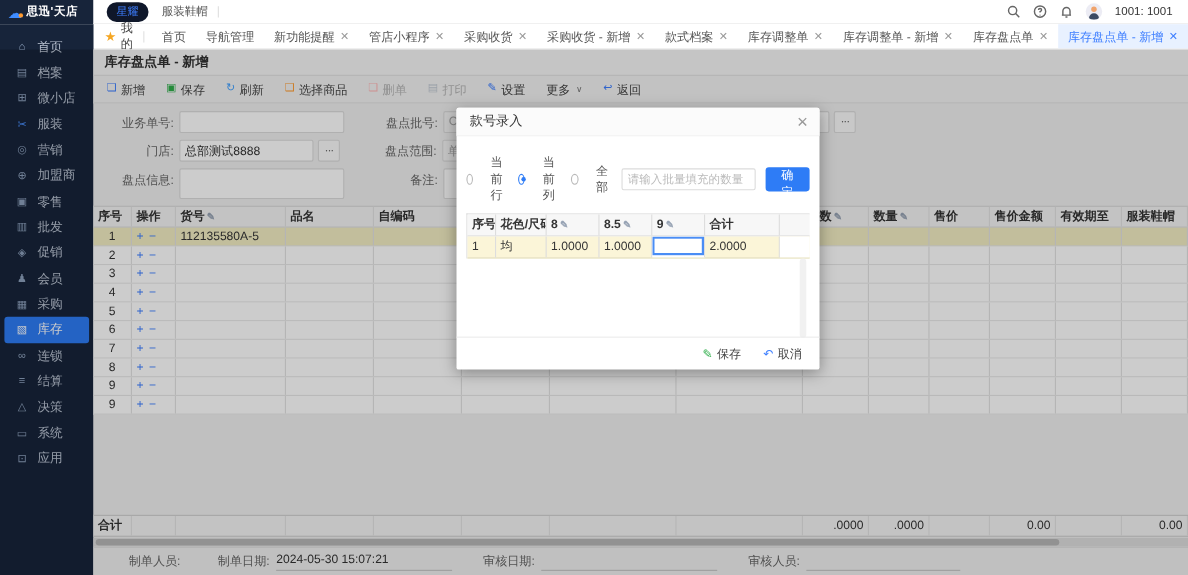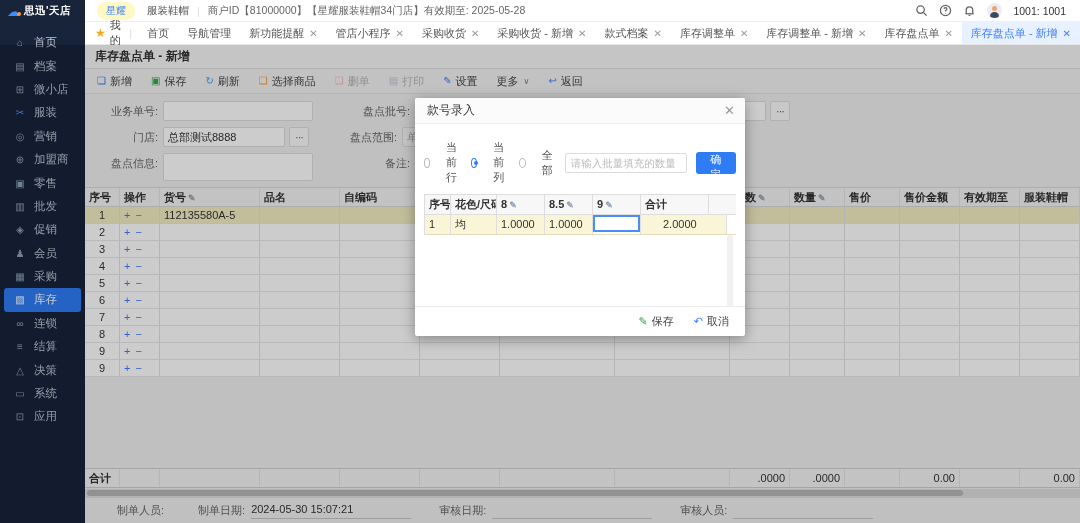--- a/index.html
+++ b/index.html
@@ -8,21 +8,21 @@
 
   
   .logo{position:absolute;left:0;top:0;width:85px;height:22px;background:#17243a;
         display:flex;align-items:center;gap:4px;padding-left:7px;box-sizing:border-box;}
   .logo .cloud{color:#3f8cff;font-size:13px;line-height:1;position:relative;}
   .logo .cloud i{position:absolute;right:-1px;bottom:2px;width:4px;height:4px;border-radius:50%;
         background:#ff9a2e;font-style:normal;}
   .logo .ltxt{color:#fff;font-size:10.5px;font-weight:bold;letter-spacing:.5px;white-space:nowrap;}
   .topbar{position:absolute;left:85px;top:0;width:995px;height:22px;background:#fff;
         border-bottom:1px solid #efefef;display:flex;align-items:center;box-sizing:border-box;}
-  .badge{background:#fef9c3;color:#3d7eff;border-radius:9px;padding:2px 9px;font-size:10px;margin-left:12px;}
+  .badge{background:#0f172a;color:#3d7eff;border-radius:9px;padding:2px 9px;font-size:10px;margin-left:12px;}
   .tsep{color:#ddd;margin:0 8px;}
   .industry{color:#555;font-size:10.5px;margin-left:12px;}
   .merchant{color:#666;font-size:10.5px;}
   .top-right{margin-left:auto;display:flex;align-items:center;gap:11px;padding-right:14px;}
   .tico{width:13px;height:13px;display:inline-block;}
   .tico svg{width:13px;height:13px;stroke:#666;fill:none;stroke-width:1.4;}
   .avatar{width:15px;height:15px;border-radius:50%;background:#ececf4;position:relative;overflow:hidden;}
   .avatar i{position:absolute;left:5px;top:3px;width:5px;height:5px;border-radius:50%;background:#f0a36b;}
   .avatar b{position:absolute;left:3px;top:9px;width:9px;height:6px;border-radius:5px 5px 0 0;background:#3b4a63;}
   .user{color:#333;font-size:10.5px;}
@@ -56,21 +56,21 @@
         border-bottom:1px solid #e3e3e3;background:#f3f3f3;}
   .tbtn{display:flex;align-items:center;gap:4px;color:#444;cursor:pointer;white-space:nowrap;}
   .tbtn .ic{font-size:10px;line-height:1;}
   .tbtn.disabled{color:#b5b5b5;}
   .tbtn .caret{font-size:8px;color:#777;margin-left:1px;}
 
   
   .form{padding-top:7px;}
   .frow{display:flex;align-items:flex-start;margin-bottom:6px;}
   .flabel{width:73px;text-align:right;color:#666;padding-right:5px;flex:none;padding-top:3px;white-space:nowrap;}
-  .flabel2{width:55px;text-align:right;color:#666;padding-right:5px;flex:none;padding-top:3px;margin-left:42px;white-space:nowrap;}
+  .flabel2{width:55px;text-align:right;color:#666;padding-right:5px;flex:none;padding-top:3px;margin-left:30px;white-space:nowrap;}
   .finput{height:20px;border:1px solid #dcdcdc;border-radius:2px;background:#fff;box-sizing:border-box;
         padding:0 4px;font-size:11px;color:#333;font-family:"Liberation Sans",sans-serif;}
   .finput:disabled{background:#f5f5f5;color:#a8a8a8;}
   .fmore{width:20px;height:20px;border:1px solid #dcdcdc;background:#fafafa;border-radius:2px;
         margin-left:4px;text-align:center;line-height:18px;color:#666;box-sizing:border-box;cursor:pointer;letter-spacing:-1px;}
   .ftext{height:28px;border:1px solid #dcdcdc;border-radius:2px;background:#fff;box-sizing:border-box;
         padding:2px 4px;font-size:11px;resize:none;font-family:"Liberation Sans",sans-serif;}
 
   
   .grid{margin-top:1px;}
@@ -147,21 +147,20 @@
 
   <div class="logo">
     <span class="cloud">☁<i></i></span>
     <span class="ltxt">思迅'天店</span>
   </div>
 
   <div class="topbar">
     <span class="badge">星耀</span>
     <span class="industry">服装鞋帽</span>
     <span class="tsep">|</span>
-    <span class="merchant">商户ID【81000000】【星耀服装鞋帽34门店】有效期至: 2025-05-28</span>
     <div class="top-right">
       <span class="tico">
         <svg viewBox="0 0 14 14">
             <circle cx="6" cy="6" r="4"></circle>
             <line x1="9" y1="9" x2="12.5" y2="12.5"></line>
           </svg>
       </span>
       <span class="tico">
         <svg viewBox="0 0 14 14">
             <circle cx="7" cy="7" r="5.5"></circle>
@@ -627,21 +626,21 @@
             <div class="mc" style="width: 68px;"><span>合计</span></div>
             <div class="mc" style="flex: 1 1 0%; border-right: none;"></div>
           </div>
         <div id="m-grow">
             <div class="m-grow">
               <div class="mc" style="width: 26px;">1</div>
               <div class="mc" style="width: 46px;">均</div>
               <div class="mc" style="width: 48px;">1.0000</div>
               <div class="mc" style="width: 48px;">1.0000</div>
               <div class="mc focus" style="width: 48px;"><input class="cell-input" style=""></div>
-              <div class="mc" style="width: 68px; margin-left: 18px;">2.0000</div>
+              <div class="mc" style="width: 68px;">2.0000</div>
               <div class="mc" style="flex: 1 1 0%; border-right: none; background: rgb(255, 255, 255);"></div>
             </div>
           </div>
       </div>
       <div class="m-scrollzone">
           <div class="m-vtrack"></div>
         </div>
     </div>
     <div class="m-footer">
       <span class="m-btn">

